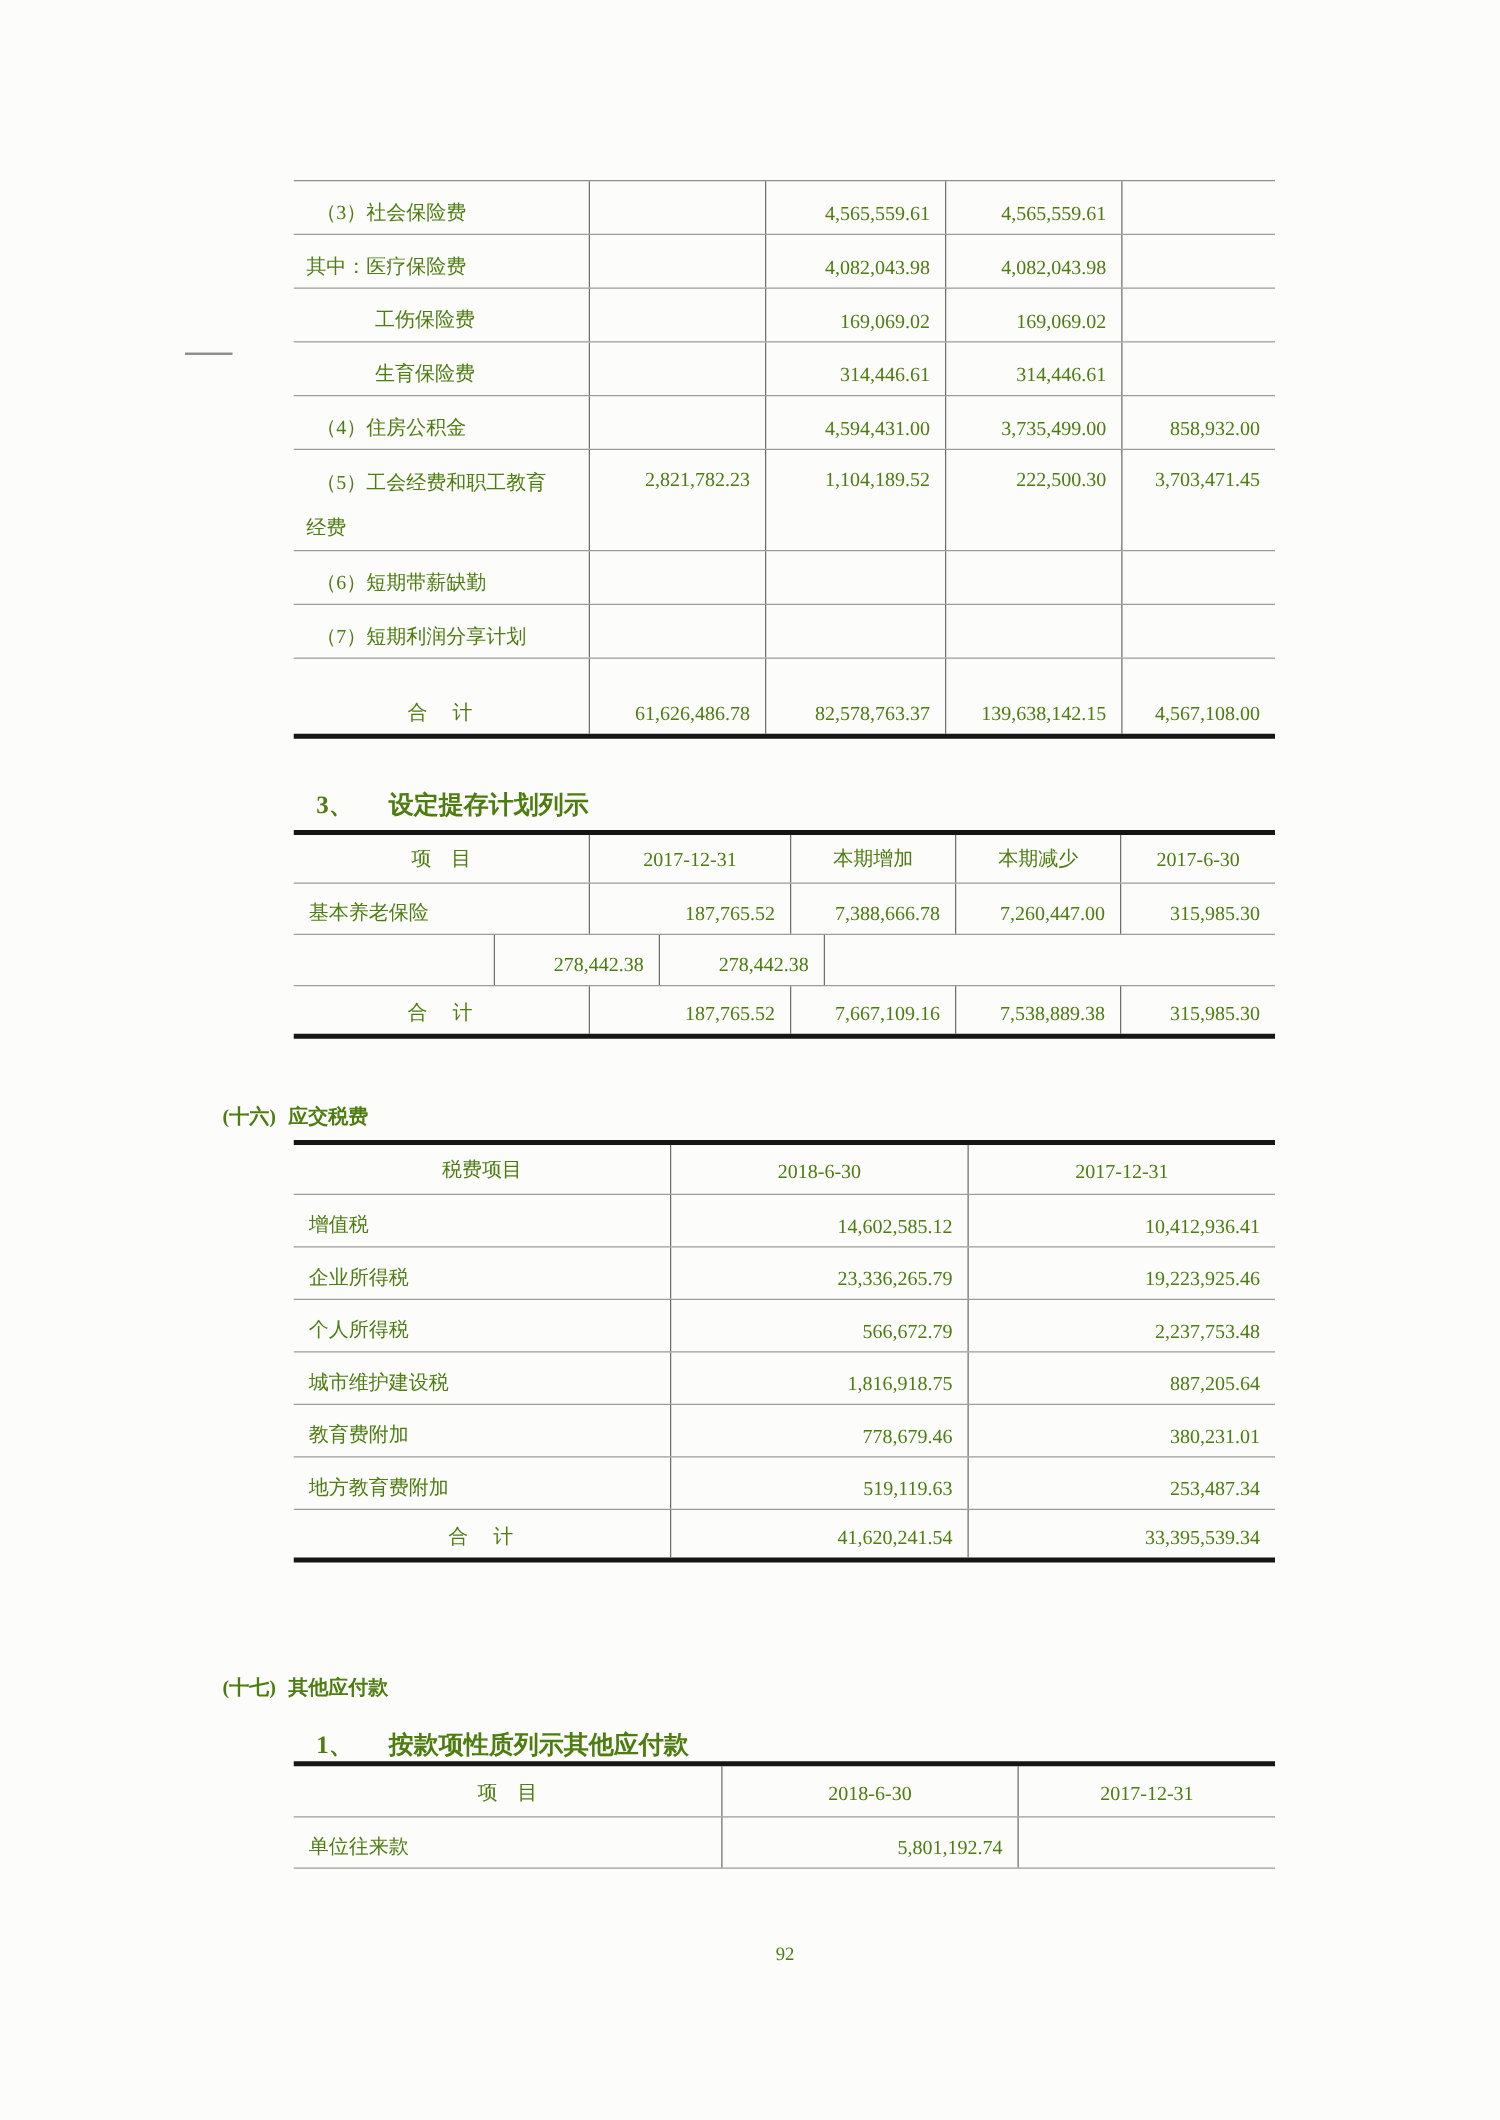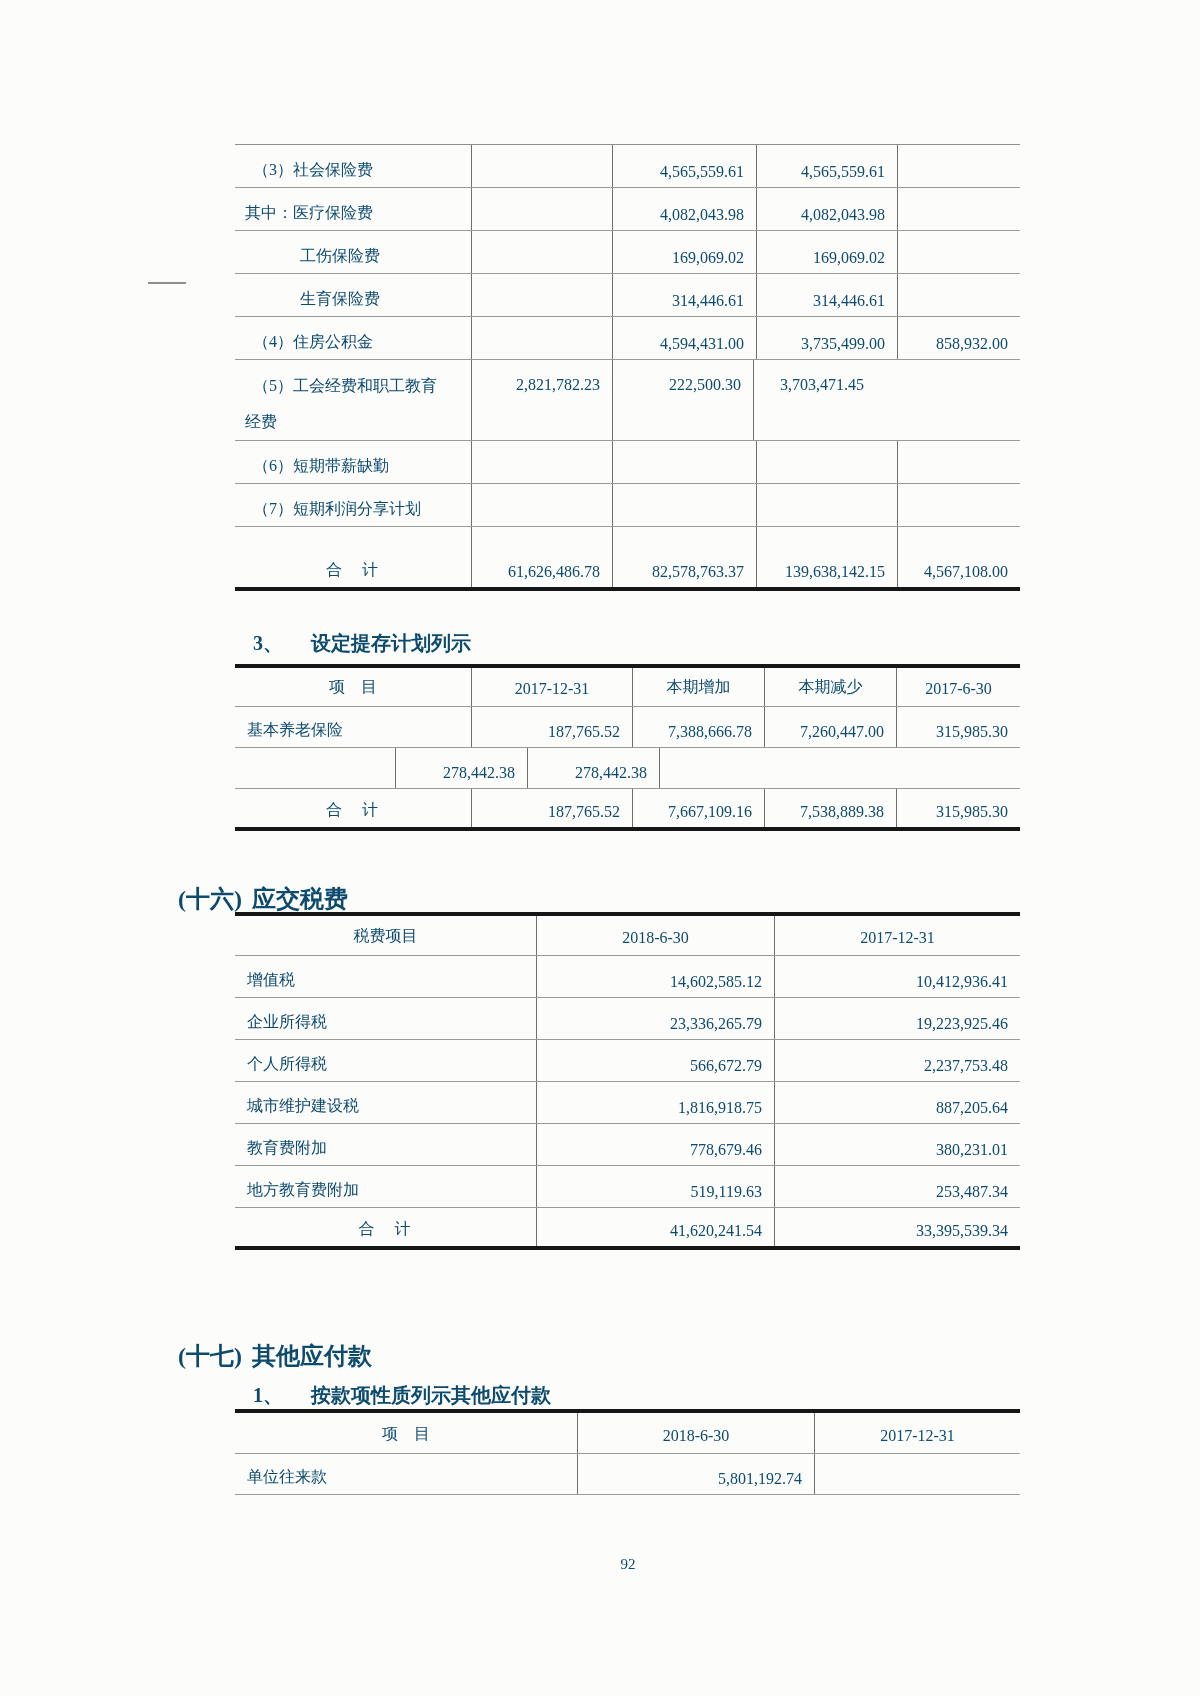--- a/index.html
+++ b/index.html
@@ -1,31 +1,31 @@
 <!DOCTYPE html>
 <html><head>
 <meta charset="utf-8">
 <style>
   html,body { margin:0; padding:0; background:#ffffff; }
   .page {
     position:relative; width:1200px; height:1696px;
     background:#fcfcfb;
     font-family:"Liberation Serif","DejaVu Serif",serif;
-    color:#0c4a6e;
+    color:#4d7c0f;
     overflow:hidden;
   }
   .margin-mark { position:absolute; left:148px; top:282px; width:38px; height:2px; background:#8f8f8f; }
 
   
   .sec { position:absolute; font-weight:bold; white-space:nowrap; }
   .sec .num  { display:inline-block; }
   .sec.gap-wide .num   { margin-right:28px; }
   .sec.gap-narrow .num { margin-right:10px; }
   .sec-sub { font-size:20px; }
-  .sec-main{ font-size:24px; }
+  .sec-main{ font-size:16px; }
 
   
   .tbl { position:absolute; }
   .tbl.thin-top   { border-top:1px solid #8f8f8f; }
   .tbl.thick-top  { border-top:4px solid #161616; }
   .tbl.thick-bottom { border-bottom:4px solid #161616; }
   .row { display:flex; }
   .row.bline { border-bottom:1px solid #9b9b9b; }
   .cell {
     box-sizing:border-box; display:flex; align-items:flex-end;
@@ -92,20 +92,21 @@
         <div class="cell num" style="width: 144px;">4,594,431.00</div>
         <div class="cell num" style="width: 141px;">3,735,499.00</div>
         <div class="cell num" style="width: 122px;">858,932.00</div>
       </div>
       <div class="row tall bline" style="height: 80px;">
         <div class="cell lbl ind1" style="width: 237px;">
           <div class="l1">（5）工会经费和职工教育</div>
           <div class="l2">经费</div>
         </div>
         <div class="cell num" style="width: 141px;">2,821,782.23</div>
+        <div class="cell num" style="width: 144px;">1,104,189.52</div>
         <div class="cell num" style="width: 141px;">222,500.30</div>
         <div class="cell num" style="width: 122px;">3,703,471.45</div>
       </div>
       <div class="row bline" style="height: 42px;">
         <div class="cell lbl ind1" style="width: 237px;">（6）短期带薪缺勤</div>
         <div class="cell num" style="width: 141px;"></div>
         <div class="cell num" style="width: 144px;"></div>
         <div class="cell num" style="width: 141px;"></div>
         <div class="cell num" style="width: 122px;"></div>
       </div>

